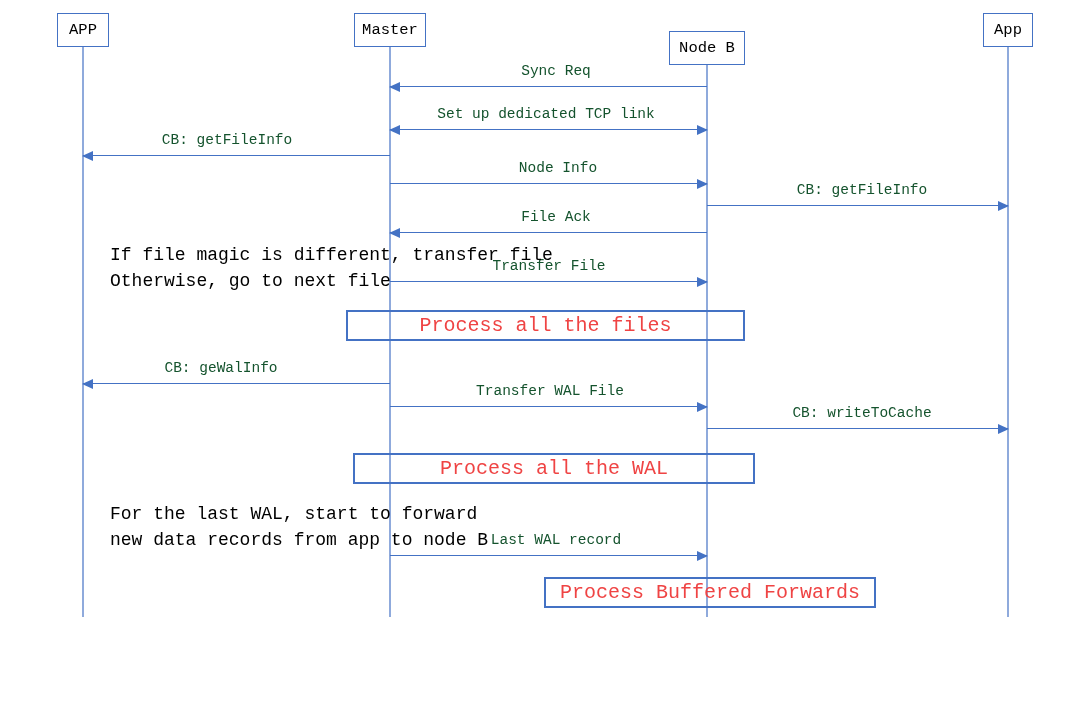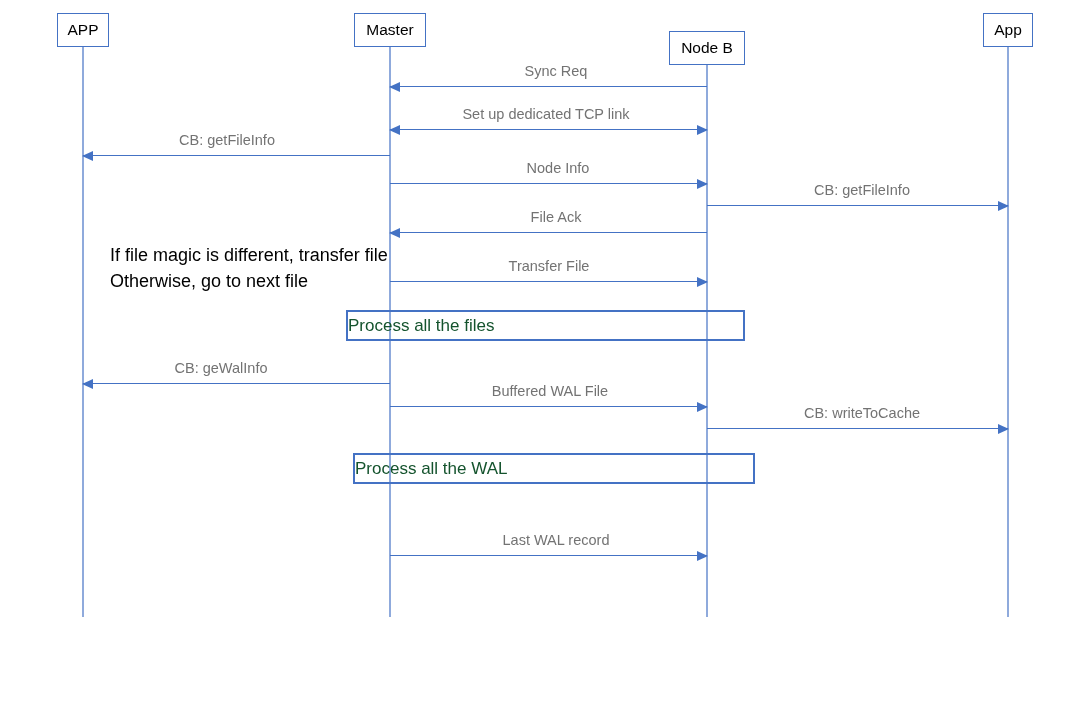--- a/index.html
+++ b/index.html
@@ -5,21 +5,21 @@
   html, body {
     margin: 0;
     padding: 0;
     background: #ffffff;
   }
   #canvas {
     position: relative;
     width: 1081px;
     height: 617px;
     background: #ffffff;
-    font-family: Liberation Sans, sans-serif;
+    font-family: Liberation Mono, monospace;
     overflow: hidden;
   }
   
   .actor-box {
     position: absolute;
     box-sizing: border-box;
     border: 1.6px solid #4472c4;
     background: #ffffff;
     display: flex;
     align-items: center;
@@ -56,38 +56,38 @@
     right: -1px;
     border-left: 11px solid #4472c4;
   }
   .arrowhead.left {
     left: -1px;
     border-right: 11px solid #4472c4;
   }
   .msg-label {
     position: absolute;
     font-size: 14.5px;
-    color: #737373;
+    color: #14532d;
     white-space: nowrap;
     text-align: center;
     transform: translate(-50%, -100%);
     z-index: 4;
     line-height: 1.25;
   }
   
   .proc-box {
     position: absolute;
     box-sizing: border-box;
     border: 2px solid #4472c4;
     background: transparent;
     display: flex;
     align-items: center;
-    justify-content: flex-start;
-    font-size: 17px;
-    color: #14532d;
+    justify-content: center;
+    font-size: 20px;
+    color: #ef4444;
     white-space: nowrap;
     z-index: 4;
   }
   
   .note {
     position: absolute;
     font-size: 18px;
     color: #000000;
     line-height: 1.45;
     white-space: pre-line;
@@ -143,33 +143,38 @@
       <div class="arrowhead right"></div>
     </div>
     <div class="msg-label" style="left: 549px; top: 275px;">Transfer File</div>
     <div class="msg" style="left: 83px; top: 383px; width: 307px;">
       <div class="arrowhead left"></div>
     </div>
     <div class="msg-label" style="left: 221px; top: 377px;">CB: geWalInfo</div>
     <div class="msg" style="left: 390px; top: 406px; width: 317px;">
       <div class="arrowhead right"></div>
     </div>
-    <div class="msg-label" style="left: 550px; top: 400px;">Buffered WAL File</div>
+    <div class="msg-label" style="left: 550px; top: 400px;">Transfer WAL File</div>
     <div class="msg" style="left: 707px; top: 428px; width: 301px;">
       <div class="arrowhead right"></div>
     </div>
     <div class="msg-label" style="left: 862px; top: 422px;">CB: writeToCache</div>
     <div class="msg" style="left: 390px; top: 555px; width: 317px;">
       <div class="arrowhead right"></div>
     </div>
     <div class="msg-label" style="left: 556px; top: 549px;">Last WAL record</div>
     <div class="msg" style="left: 390px; top: 654px; width: 317px;">
       <div class="arrowhead left"></div>
     </div>
     <div class="proc-box" style="left: 346px; top: 310px; width: 399px; height: 31px;">
       <span>Process all the files</span>
     </div>
     <div class="proc-box" style="left: 353px; top: 453px; width: 402px; height: 31px;">
       <span>Process all the WAL</span>
     </div>
+    <div class="proc-box" style="left: 544px; top: 577px; width: 332px; height: 31px;">
+      <span>Process Buffered Forwards</span>
+    </div>
     <div class="note" style="left: 110px; top: 242px;">If file magic is different, transfer file
 Otherwise, go to next file</div>
+    <div class="note" style="left: 110px; top: 501px;">For the last WAL, start to forward
+new data records from app to node B</div>
   </div>
 
 </body></html>

